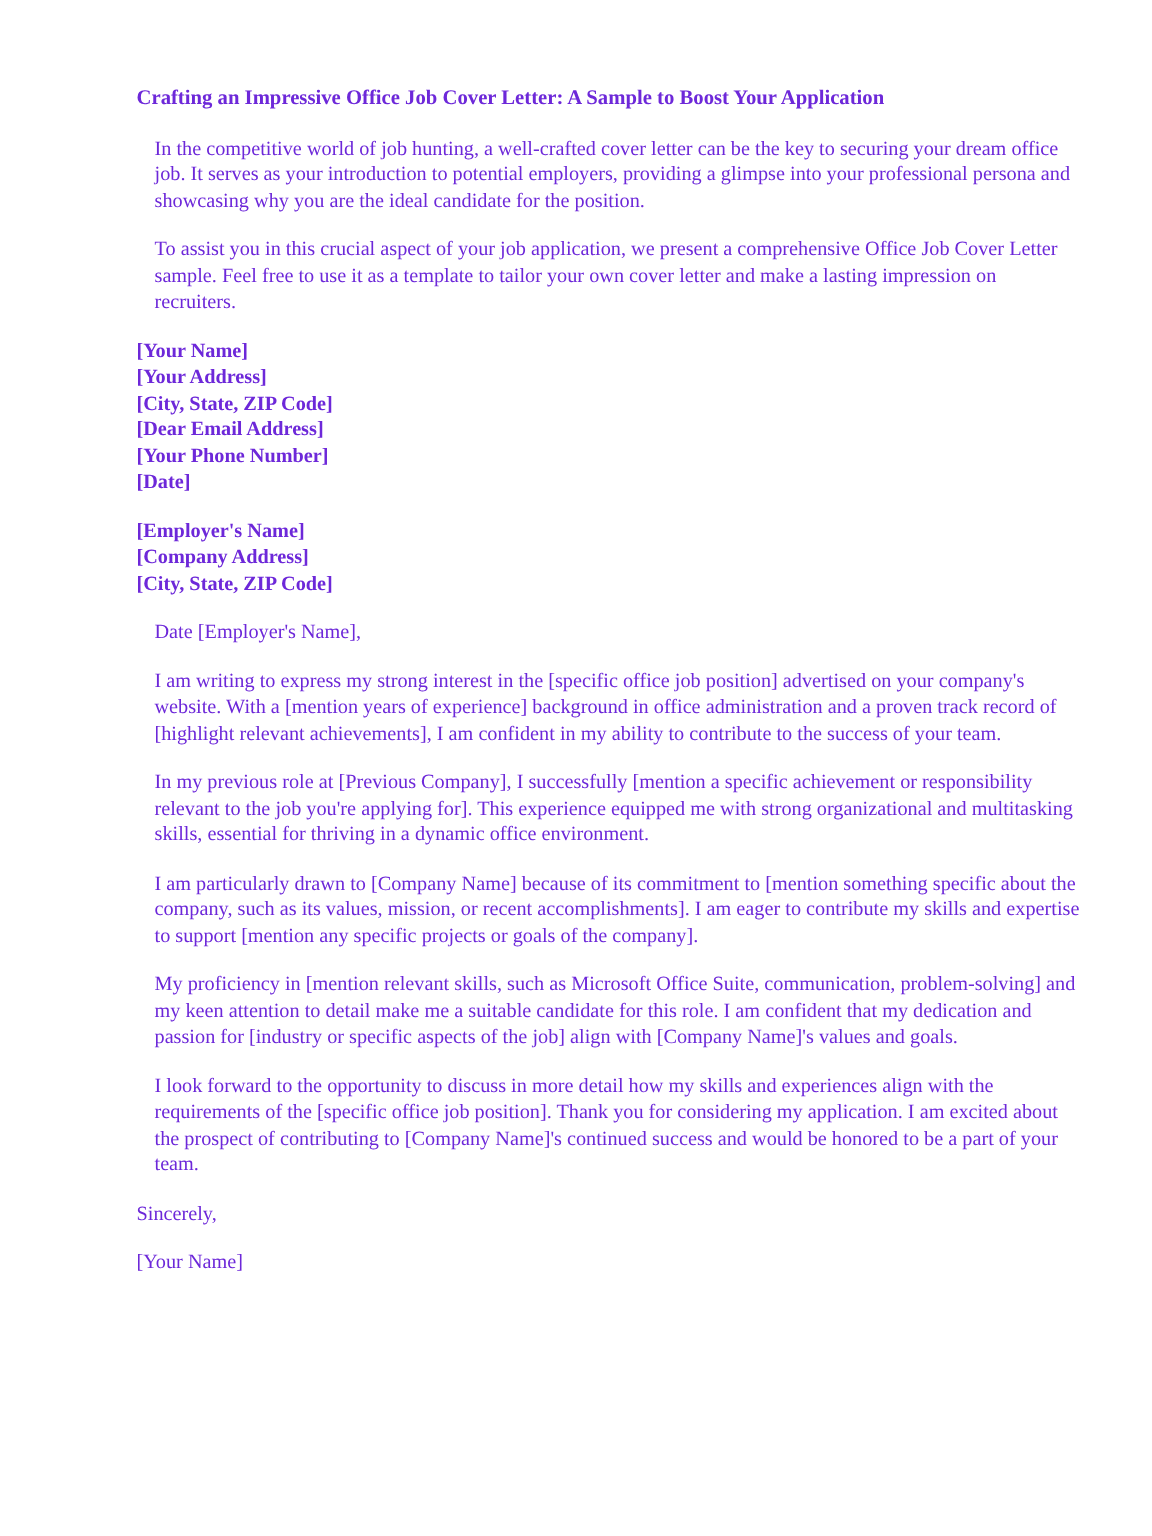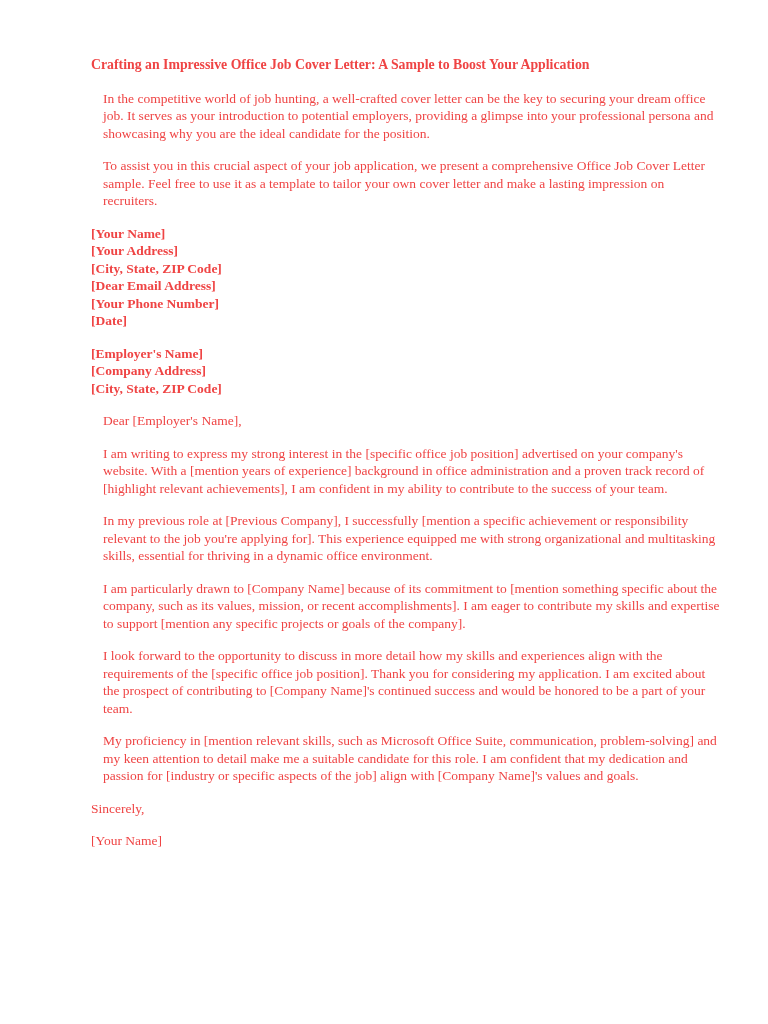--- a/index.html
+++ b/index.html
@@ -14,21 +14,21 @@
   }
   .page {
     box-sizing: border-box;
     width: 768px;
     height: 1024px;
     background: #ffffff;
     padding: 56px 46px 0 91px;
     font-family: "Liberation Serif", serif;
     font-size: 13.5px;
     line-height: 17.5px;
-    color: #ef4444;
+    color: #6d28d9;
   }
   .content {
     width: 630px;
   }
   .title {
     font-size: 13.8px;
     font-weight: bold;
     margin: 0 0 16px 0;
     line-height: 17.5px;
   }
@@ -65,30 +65,30 @@
       <div class="addr-line">[Your Phone Number]</div>
       <div class="addr-line">[Date]</div>
     </div>
 
     <div class="addr-block">
       <div class="addr-line">[Employer's Name]</div>
       <div class="addr-line">[Company Address]</div>
       <div class="addr-line">[City, State, ZIP Code]</div>
     </div>
 
-    <p>Dear [Employer's Name],</p>
+    <p>Date [Employer's Name],</p>
 
     <p>I am writing to express my strong interest in the [specific office job position] advertised on your company's website. With a [mention years of experience] background in office administration and a proven track record of [highlight relevant achievements], I am confident in my ability to contribute to the success of your team.</p>
 
     <p>In my previous role at [Previous Company], I successfully [mention a specific achievement or responsibility relevant to the job you're applying for]. This experience equipped me with strong organizational and multitasking skills, essential for thriving in a dynamic office environment.</p>
 
     <p>I am particularly drawn to [Company Name] because of its commitment to [mention something specific about the company, such as its values, mission, or recent accomplishments]. I am eager to contribute my skills and expertise to support [mention any specific projects or goals of the company].</p>
 
+    <p>My proficiency in [mention relevant skills, such as Microsoft Office Suite, communication, problem-solving] and my keen attention to detail make me a suitable candidate for this role. I am confident that my dedication and passion for [industry or specific aspects of the job] align with [Company Name]'s values and goals.</p>
+
     <p>I look forward to the opportunity to discuss in more detail how my skills and experiences align with the requirements of the [specific office job position]. Thank you for considering my application. I am excited about the prospect of contributing to [Company Name]'s continued success and would be honored to be a part of your team.</p>
-
-    <p>My proficiency in [mention relevant skills, such as Microsoft Office Suite, communication, problem-solving] and my keen attention to detail make me a suitable candidate for this role. I am confident that my dedication and passion for [industry or specific aspects of the job] align with [Company Name]'s values and goals.</p>
 
     <p class="closing">Sincerely,</p>
 
     <p class="signature">[Your Name]</p>
 
   </div>
 </div>
 
 </body></html>

